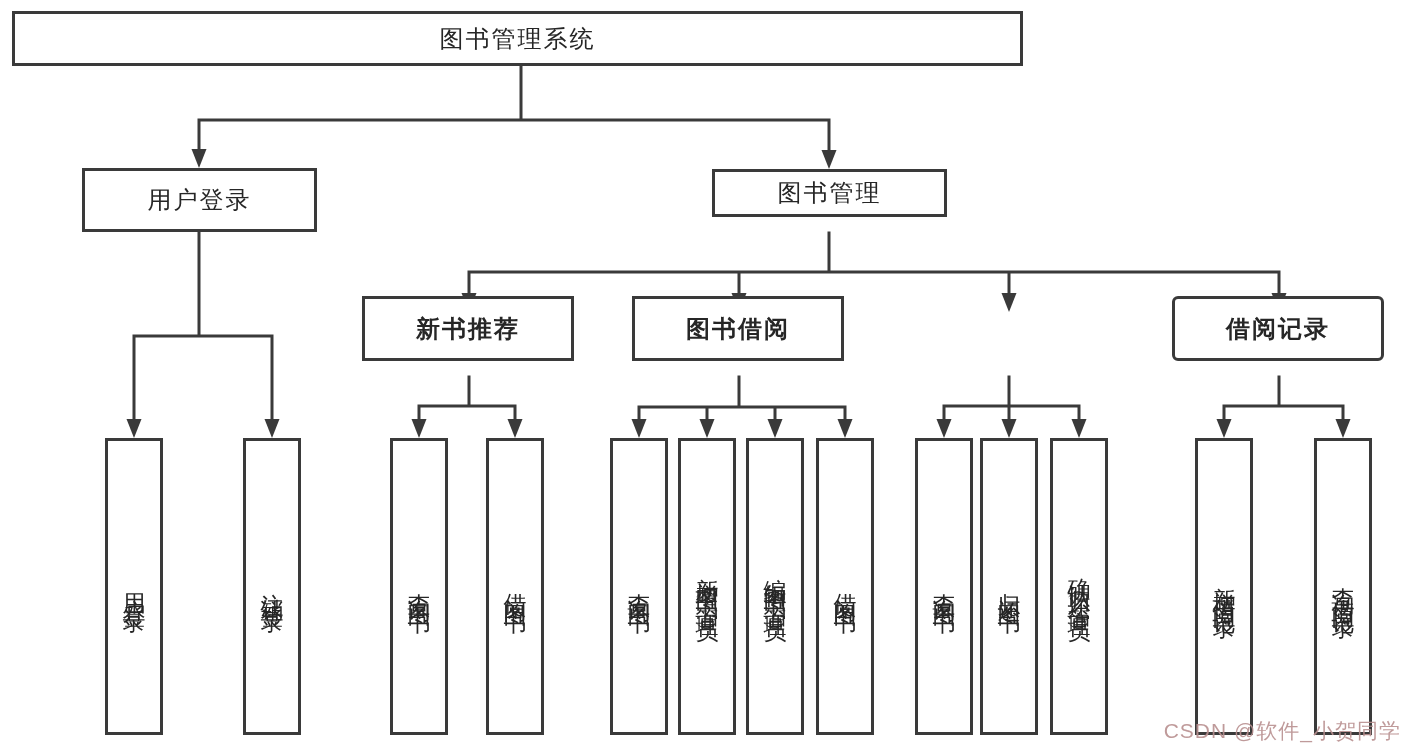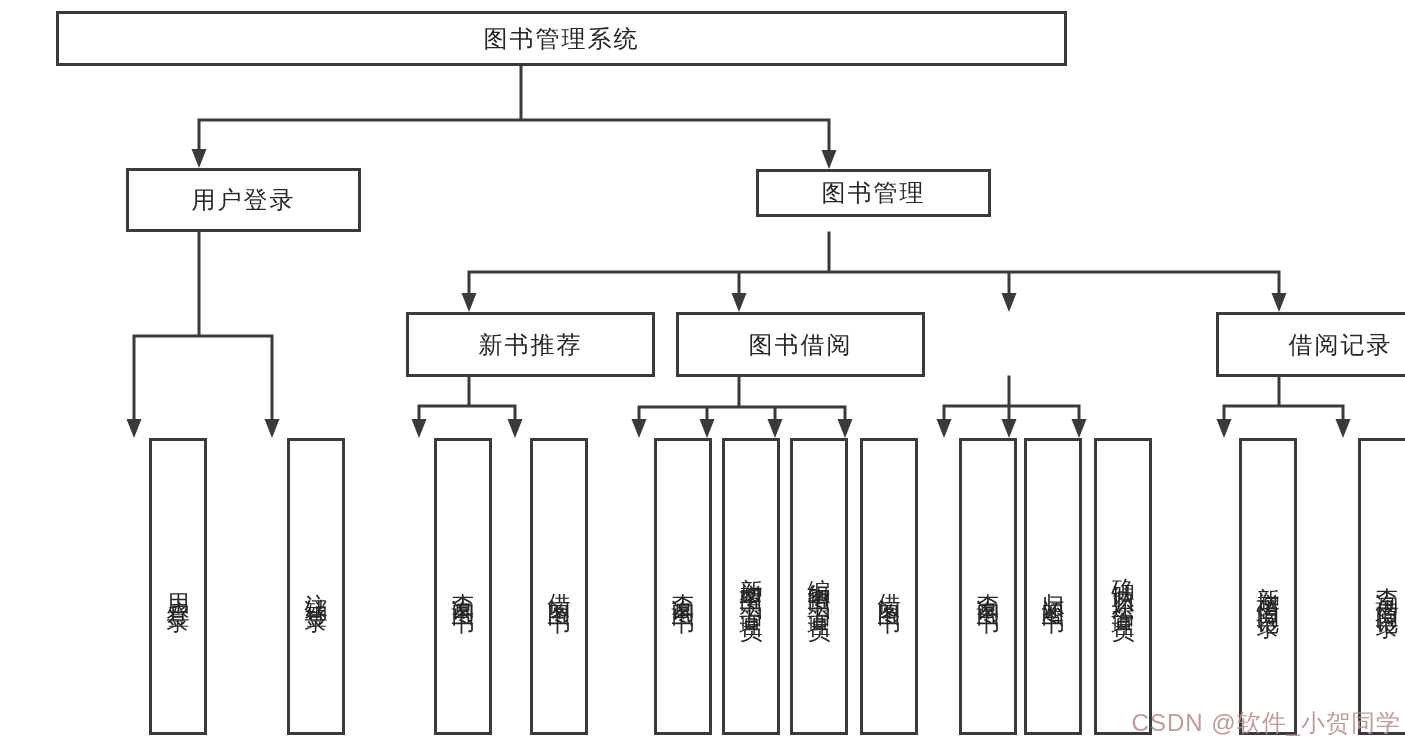--- a/index.html
+++ b/index.html
@@ -14,51 +14,50 @@
   .wires { position: absolute; left: 0; top: 0; width: 1405px; height: 747px; }
   .node {
     position: absolute;
     box-sizing: border-box;
     border: 3px solid #3a3a3a;
     background: #ffffff;
     display: flex;
     align-items: center;
     justify-content: center;
     color: #262626;
-    margin-left: 44px;
   }
   .h-node { font-size: 24px; letter-spacing: 2px; }
   .v-node { font-size: 23px; }
   .v-node .vtext {
     writing-mode: vertical-rl;
     text-orientation: mixed;
     letter-spacing: 6px;
     line-height: 1;
     white-space: nowrap;
   }
   
   .root  { left: 12px;  top: 11px;  width: 1011px; height: 55px; }
   .n-userlogin { left: 82px;  top: 168px; width: 235px; height: 64px; }
   .n-bookmgmt  { left: 712px; top: 169px; width: 235px; height: 48px; }
-  .l3 { top: 312px; width: 249px; height: 65px; }
+  .l3 { top: 296px; width: 212px; height: 65px; font-weight: bold; }
   .n-newbook { left: 362px; }
   .n-borrowmod { left: 632px; }
   .n-current { left: 902px; }
-  .n-records { left: 1172px; }
+  .n-records { left: 1172px; border-radius: 6px; }
   .l4 { top: 438px; width: 58px; height: 297px; }
   .a1 { left: 105px; }  .a2 { left: 243px; }
   .b1 { left: 390px; }  .b2 { left: 486px; }
   .c1 { left: 610px; }  .c2 { left: 678px; }  .c3 { left: 746px; }  .c4 { left: 816px; }
   .d1 { left: 915px; }  .d2 { left: 980px; }  .d3 { left: 1050px; }
   .e1 { left: 1195px; } .e2 { left: 1314px; }
   .watermark {
     position: absolute;
     right: 4px;
-    bottom: 8px;
-    font-size: 24px;
+    bottom: 2px;
+    font-size: 21px;
     letter-spacing: 1px;
     color: #b99090;
     opacity: 0.9;
     z-index: 5;
     white-space: nowrap;
   }
 </style>
 </head>
 <body>
 

